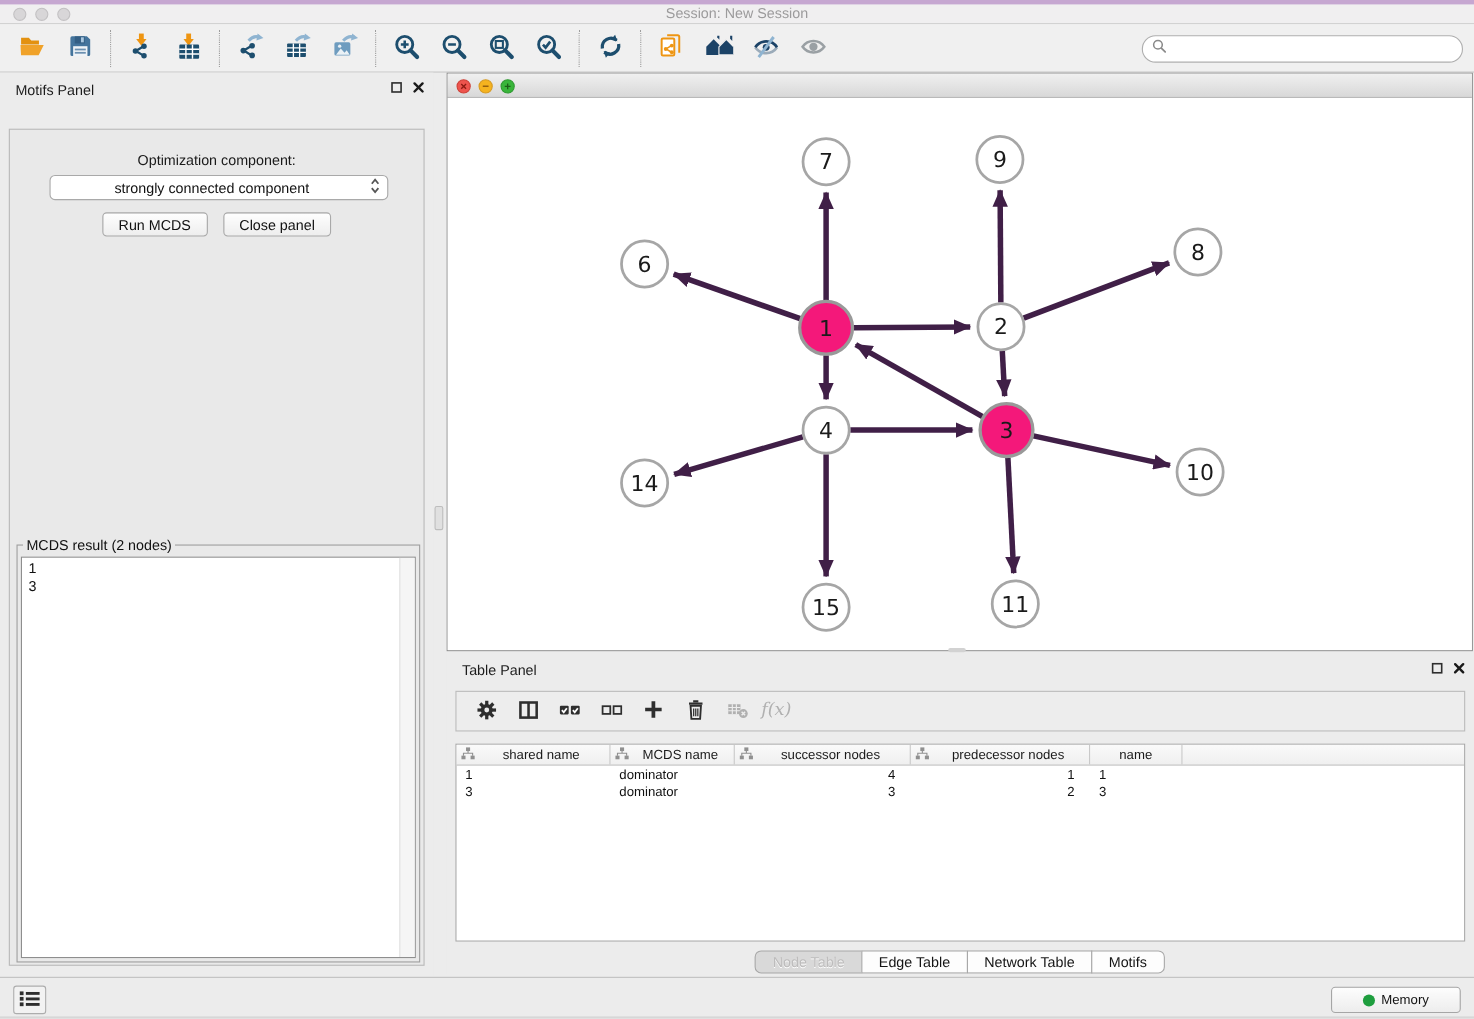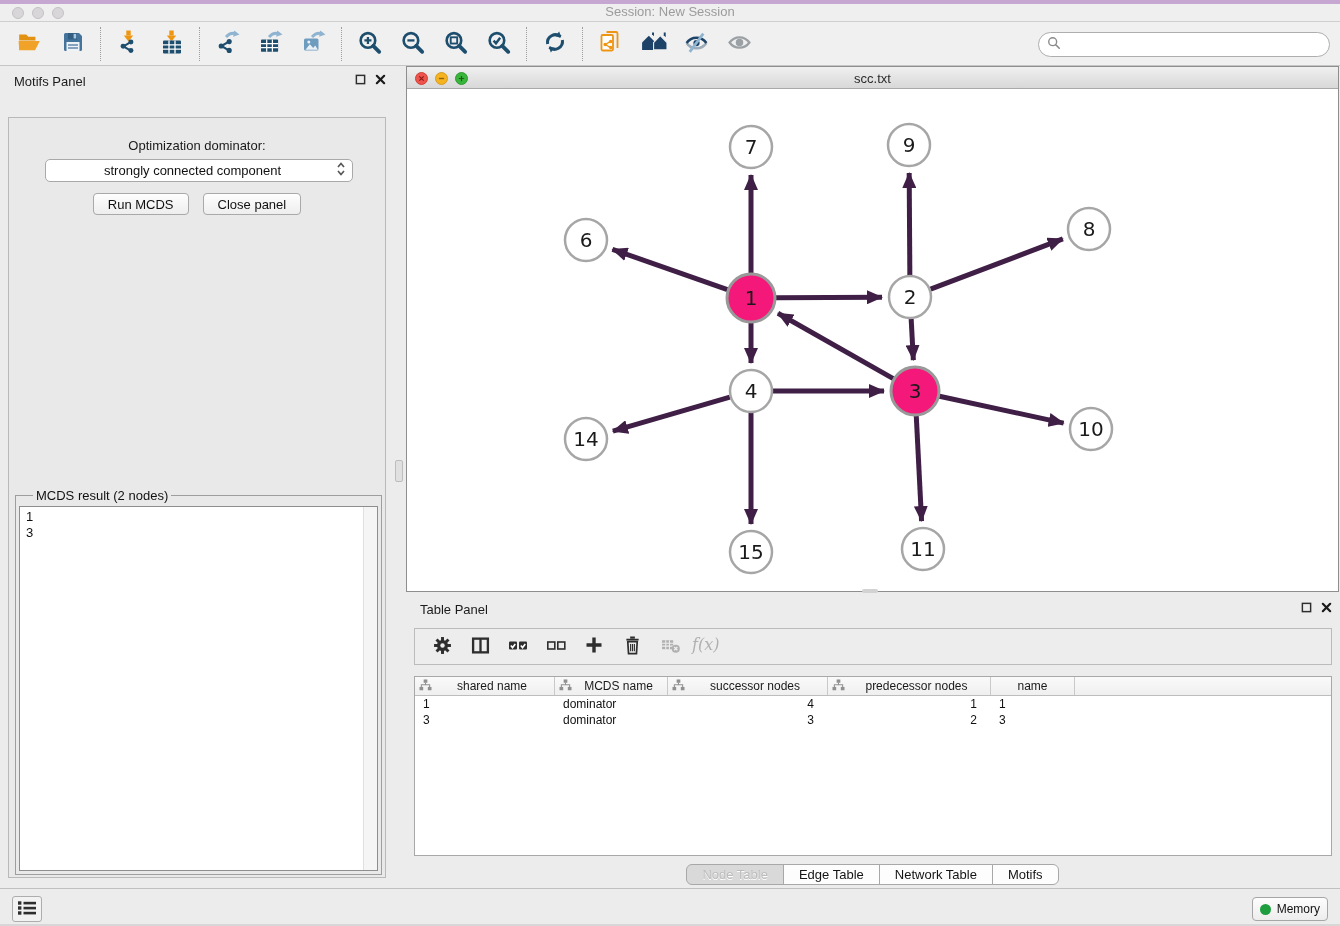--- a/index.html
+++ b/index.html
@@ -32,21 +32,21 @@
   .cp-tab:first-child{border-top-left-radius:5px;border-bottom-left-radius:2px;}
   .cp-tab:last-child{border-top-right-radius:5px;border-bottom-right-radius:2px;}
   .cp-tab.active{background:#e4e4e4;color:#c8c8c8;}
   .cp-body{position:absolute;left:8px;top:51px;width:378px;height:761px;background:#e9e9e9;border:1px solid #b9b9b9;}
   .opt-label{position:absolute;left:0;top:20px;width:100%;text-align:center;font-size:13px;color:#1a1a1a;}
   .cp-select{position:absolute;left:36px;top:41px;width:308px;height:23px;background:#fff;border:1px solid #a9a9a9;border-radius:5px;display:flex;align-items:center;padding:0 6px 0 10px;font-size:13px;color:#111;}
   .cp-select .val{flex:1;margin-left:48px;}
   .cp-buttons{position:absolute;left:0;top:75px;width:100%;display:flex;justify-content:center;gap:14px;}
   .cp-btn{height:22px;padding:0 14px;font-size:13px;color:#111;background:linear-gradient(#fefefe,#eee);border:1px solid #a9a9a9;border-radius:4px;font-family:"Liberation Sans",sans-serif;}
   .result-fs{position:absolute;left:6px;top:370px;width:367px;height:387px;border:1px solid #9e9e9e;margin:0;padding:3px;background:#e9e9e9;}
-  .result-fs legend{font-size:13px;color:#111;padding:0 3px;margin-left:14px;}
+  .result-fs legend{font-size:13px;color:#111;padding:0 3px;margin-left:2px;}
   .result-box{position:relative;width:100%;height:100%;background:#fff;border:1px solid #8e8e8e;padding:2px 6px;font-size:13px;color:#111;line-height:16px;overflow:hidden;}
   .result-scroll{position:absolute;right:0;top:0;bottom:0;width:14px;background:#f5f5f5;border-left:1px solid #e0e0e0;}
   
   .net-window{position:absolute;left:406px;top:66px;width:933px;height:526px;border:1px solid #8e8e8e;background:#fff;}
   .net-titlebar{position:absolute;left:0;top:0;width:100%;height:22px;background:linear-gradient(#f0f0f0,#d8d8d8);border-bottom:1px solid #a9a9a9;}
   .net-titlebar .title{position:absolute;left:0;right:0;top:4px;text-align:center;font-size:13px;color:#2b2b2b;}
   .traffic{position:absolute;left:8px;top:5px;display:flex;gap:7px;}
   .traffic span{width:13px;height:13px;border-radius:50%;display:flex;align-items:center;justify-content:center;}
   .t-red{background:#ee544d;border:1px solid #ce4138;}
   .t-yellow{background:#f5b31f;border:1px solid #d79b23;}
@@ -66,21 +66,21 @@
   .trow{display:flex;height:16px;}
   .td{font-size:12px;color:#111;overflow:hidden;white-space:nowrap;line-height:16px;}
   .tp-tabs{position:absolute;left:0;top:270px;width:100%;display:flex;justify-content:center;}
   .tp-tab{height:21px;line-height:20px;padding:0 15px;font-size:13px;color:#141414;background:#fdfdfd;border:1px solid #a8a8a8;margin-left:-1px;cursor:default;}
   .tp-tab:first-child{border-radius:6px 0 0 6px;}
   .tp-tab:last-child{border-radius:0 6px 6px 0;}
   .tp-tab.active{background:#d9d9d9;color:#bdbcbc;text-shadow:0 1px 0 #fff;}
   
   .statusbar{position:absolute;left:0;top:888px;width:100%;height:38px;background:#ececec;border-top:1px solid #c0c0c0;}
   .status-left-btn{position:absolute;left:12px;top:7px;width:30px;height:26px;background:#f2f2f2;border:1px solid #adadad;border-radius:3px;display:flex;align-items:center;justify-content:center;}
-  .memory-btn{position:absolute;right:12px;top:8px;height:24px;padding:0 7px;display:flex;align-items:center;gap:6px;background:linear-gradient(#fdfdfd,#ededed);border:1px solid #a6a6a6;border-radius:4px;font-size:12px;color:#111;font-family:"Liberation Sans",sans-serif;}
+  .memory-btn{position:absolute;right:12px;top:8px;height:24px;padding:0 28px;display:flex;align-items:center;gap:6px;background:linear-gradient(#fdfdfd,#ededed);border:1px solid #a6a6a6;border-radius:4px;font-size:12px;color:#111;font-family:"Liberation Sans",sans-serif;}
   .memory-dot{width:11px;height:11px;border-radius:50%;background:#1e9e3e;}
 </style>
 </head>
 <body>
 
 <div class="app">
 
   <div class="titlebar">
     <div class="accent"></div>
     <div class="traffic-inactive">
@@ -259,21 +259,21 @@
             </svg>
           </span>
         <span id="cp-close">
             <svg viewBox="0 0 12 12" width="11" height="11">
               <path d="M2 2l8 8M10 2l-8 8" stroke="#1a1a1a" stroke-width="2.4" stroke-linecap="round"></path>
             </svg>
           </span>
       </span>
     </div>
     <div class="cp-body">
-      <div class="opt-label">Optimization dominator:</div>
+      <div class="opt-label">Optimization component:</div>
       <div class="cp-select">
         <span class="val">strongly connected component</span>
         <span id="select-chevrons"><svg viewBox="0 0 10 16" width="10" height="16">
               <path d="M2 6l3-3.6L8 6" fill="none" stroke="#555" stroke-width="1.6"></path>
               <path d="M2 10l3 3.6L8 10" fill="none" stroke="#555" stroke-width="1.6"></path>
             </svg></span>
       </div>
       <div class="cp-buttons">
         <button class="cp-btn">Run MCDS</button>
         <button class="cp-btn">Close panel</button>
@@ -305,21 +305,20 @@
             <svg width="7" height="7" viewBox="0 0 8 8">
               <path d="M1 4h6" stroke="#96600e" stroke-width="1.6"></path>
             </svg>
           </span>
         <span class="t-green">
             <svg width="7" height="7" viewBox="0 0 8 8">
               <path d="M4 1v6M1 4h6" stroke="#1c5e17" stroke-width="1.4"></path>
             </svg>
           </span>
       </div>
-      <div class="title">scc.txt</div>
     </div>
     <div class="net-canvas">
       <svg id="graph" width="931" height="502">
           <defs>
             <marker id="arrow" viewBox="0 0 16 14" refX="15" refY="7" markerWidth="16" markerHeight="14" orient="auto" markerUnits="userSpaceOnUse">
               <path d="M0 0L16 7 0 14z" fill="#401f47"></path>
             </marker>
           </defs>
           <line x1="344" y1="184" x2="344" y2="86" stroke="#401f47" stroke-width="5" marker-end="url(#arrow)"></line>
           <line x1="320.41470497484954" y1="200.7094114457047" x2="205.41553042816852" y2="160.28545918081076" stroke="#401f47" stroke-width="5" marker-end="url(#arrow)"></line>

